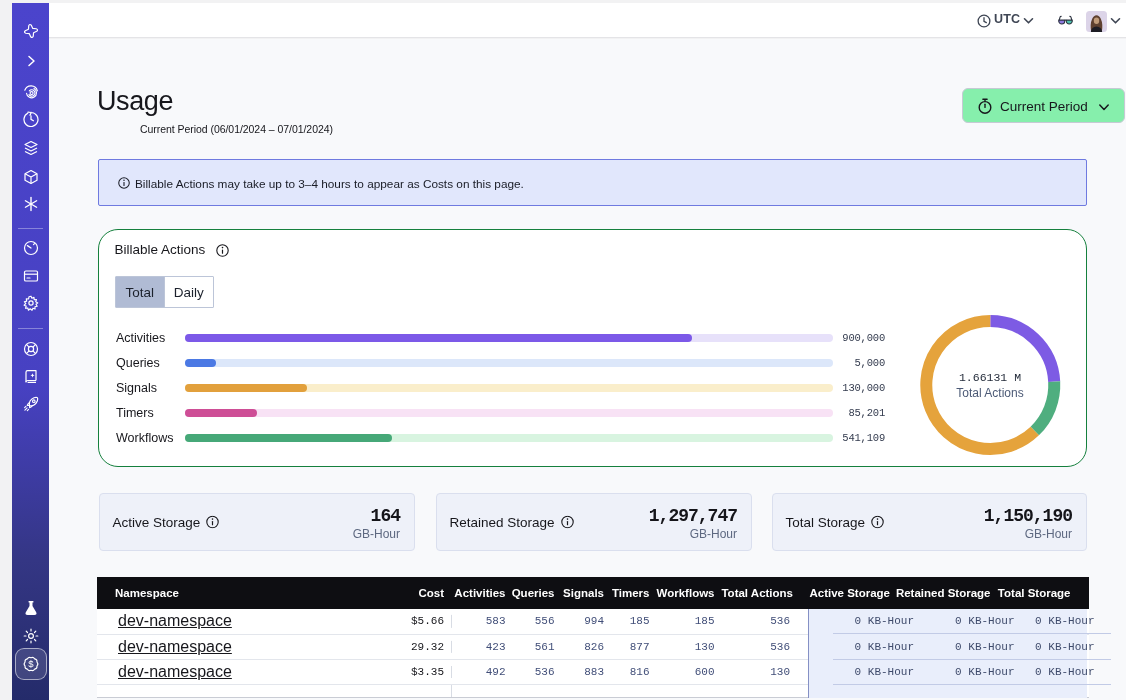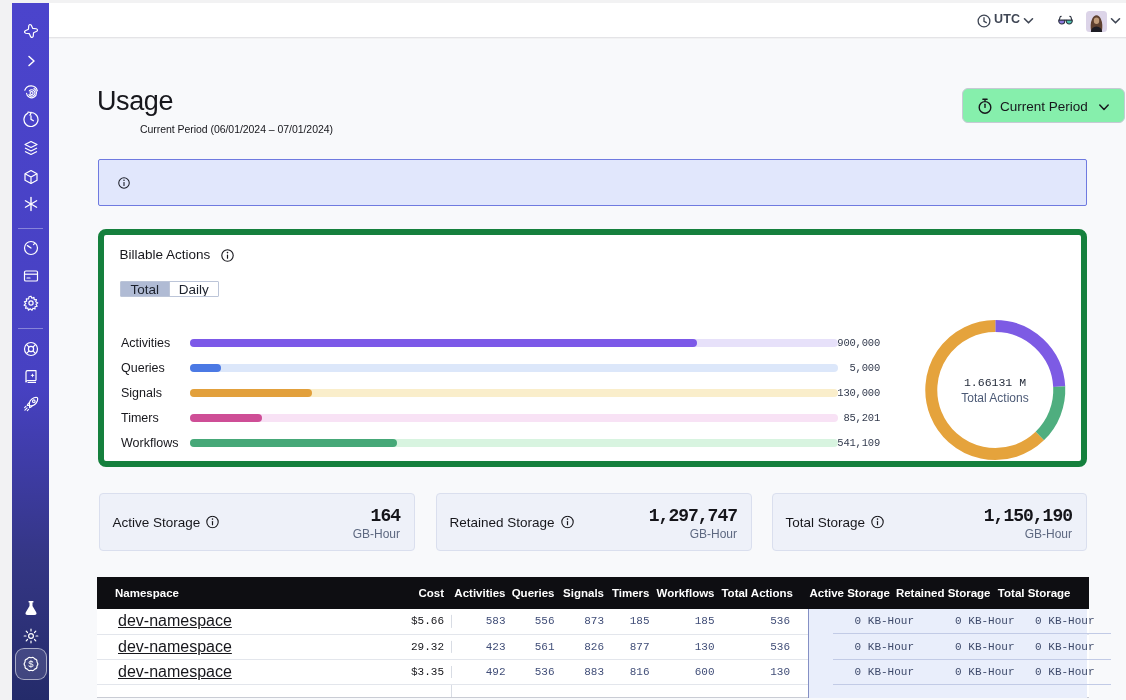--- a/index.html
+++ b/index.html
@@ -32,23 +32,23 @@
     border:1px solid #c6cad4; border-radius:6px;margin-left:28px; }
   #periodbtn span { position:absolute; left:37px; top:10px; font-size:13.5px; font-weight:500; color:#17171c; }
 
   
   #banner { left:98px; top:159px; width:989px; height:47px; background:#e1e7fc;
     border:1px solid #6f7ae0; border-radius:2px; }
   #banner .txt { position:absolute; left:36px; top:16.5px; font-size:11.8px; color:#191c26; }
 
   
   #card { left:98px; top:229px; width:989px; height:238px; background:#fff;
-    border:6px solid #15803d; border-radius:8px; }
+    border:1px solid #15803d; border-radius:20px; }
   #card .title { position:absolute; left:15.5px; top:12px; font-size:13.5px; font-weight:500; color:#17171c; }
-  #tabs { position:absolute; left:16px; top:46px; width:99px; height:16px;
+  #tabs { position:absolute; left:16px; top:46px; width:99px; height:32px;
     border:1px solid #bcc5d8; border-radius:1px; overflow:hidden; display:flex; }
   #tabs .tab { width:49.5px; height:100%; font-size:13.5px; font-weight:500; color:#1c212c;
     display:flex; align-items:center; justify-content:center; }
   #tabs .t1 { background:#b0bbd4; border-right:1px solid #bcc5d8; }
   #tabs .t2 { background:#fff; }
 
   .brow { position:absolute; left:0; width:100%; height:25px; }
   .brow .lbl { position:absolute; left:17px; top:50%; transform:translateY(-50%); font-size:12.5px; color:#17171c; }
   .brow .track { position:absolute; left:86.3px; top:50%; transform:translateY(-50%); width:648px; height:8px; border-radius:4px; }
   .brow .fill { position:absolute; left:0; top:0; height:8px; border-radius:4px; }
@@ -129,20 +129,21 @@
     <path d="M1.8 2 L6 6.4 L10.2 2" fill="none" stroke="#17171c" stroke-width="1.5" stroke-linecap="round" stroke-linejoin="round"></path>
   </svg>
 </div>
 
 <div class="abs" id="banner">
   <svg style="position:absolute;left:19px;top:17px;" width="12" height="12" viewBox="0 0 13 13">
     <circle cx="6.5" cy="6.5" r="5.7" fill="none" stroke="#191c26" stroke-width="1.1"></circle>
     <path d="M6.5 6 v3.2" stroke="#191c26" stroke-width="1.2" stroke-linecap="round"></path>
     <circle cx="6.5" cy="3.6" r="0.8" fill="#191c26"></circle>
   </svg>
+  <div class="txt">Billable Actions may take up to 3–4 hours to appear as Costs on this page.</div>
 </div>
 
 <div class="abs" id="card">
   <div class="title">Billable Actions</div>
   <svg style="position:absolute;left:117px;top:14px;" width="13" height="13" viewBox="0 0 13 13">
     <circle cx="6.5" cy="6.5" r="5.7" fill="none" stroke="#17171c" stroke-width="1.1"></circle>
     <path d="M6.5 6 v3.2" stroke="#17171c" stroke-width="1.2" stroke-linecap="round"></path>
     <circle cx="6.5" cy="3.6" r="0.8" fill="#17171c"></circle>
   </svg>
   <div id="tabs">
@@ -240,21 +241,21 @@
   <div style="right:296px;">Total Actions</div>
   <div style="right:199px;">Active Storage</div>
   <div style="right:98.5px;">Retained Storage</div>
   <div style="right:18.5px;">Total Storage</div>
 </div>
 <div class="abs trow" style="top:609px; height:25.5px;">
   <div class="ns" style="left:21px;">dev-namespace</div>
   <div class="cost" style="right:645px;">$5.66</div>
   <div style="right:583.5px;">583</div>
   <div style="right:534.5px;">556</div>
-  <div style="right:485px;">873</div>
+  <div style="right:485px;">994</div>
   <div style="right:439.5px;">185</div>
   <div style="right:374.5px;">185</div>
   <div style="right:299px;">536</div>
   <div class="vline" style="left:354px;"></div>
 </div>
 <div class="abs trow" style="top:634.5px; height:25.5px;">
   <div class="ns" style="left:21px;">dev-namespace</div>
   <div class="cost" style="right:645px;">29.32</div>
   <div style="right:583.5px;">423</div>
   <div style="right:534.5px;">561</div>

